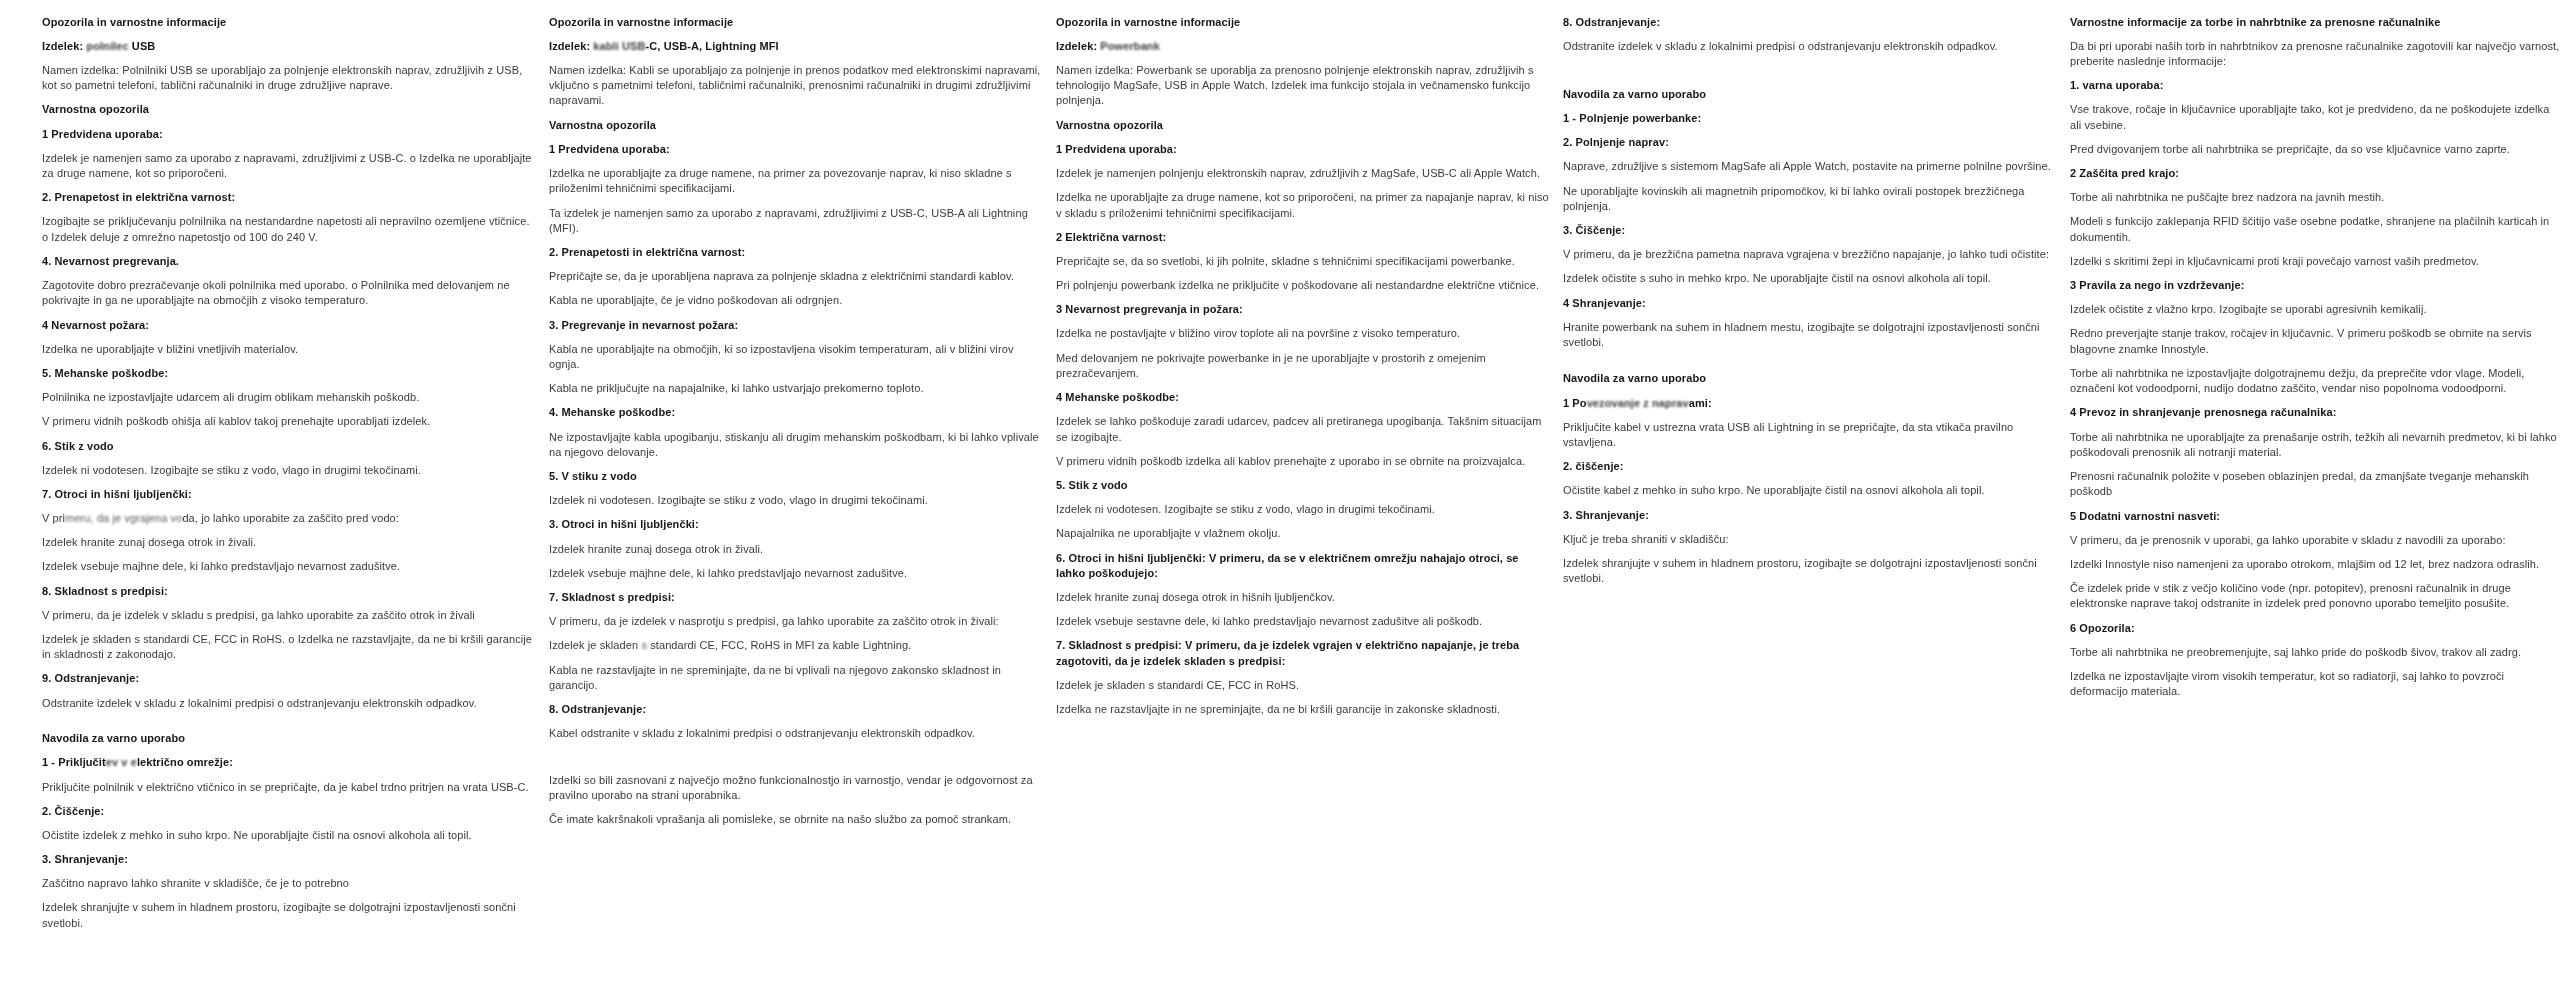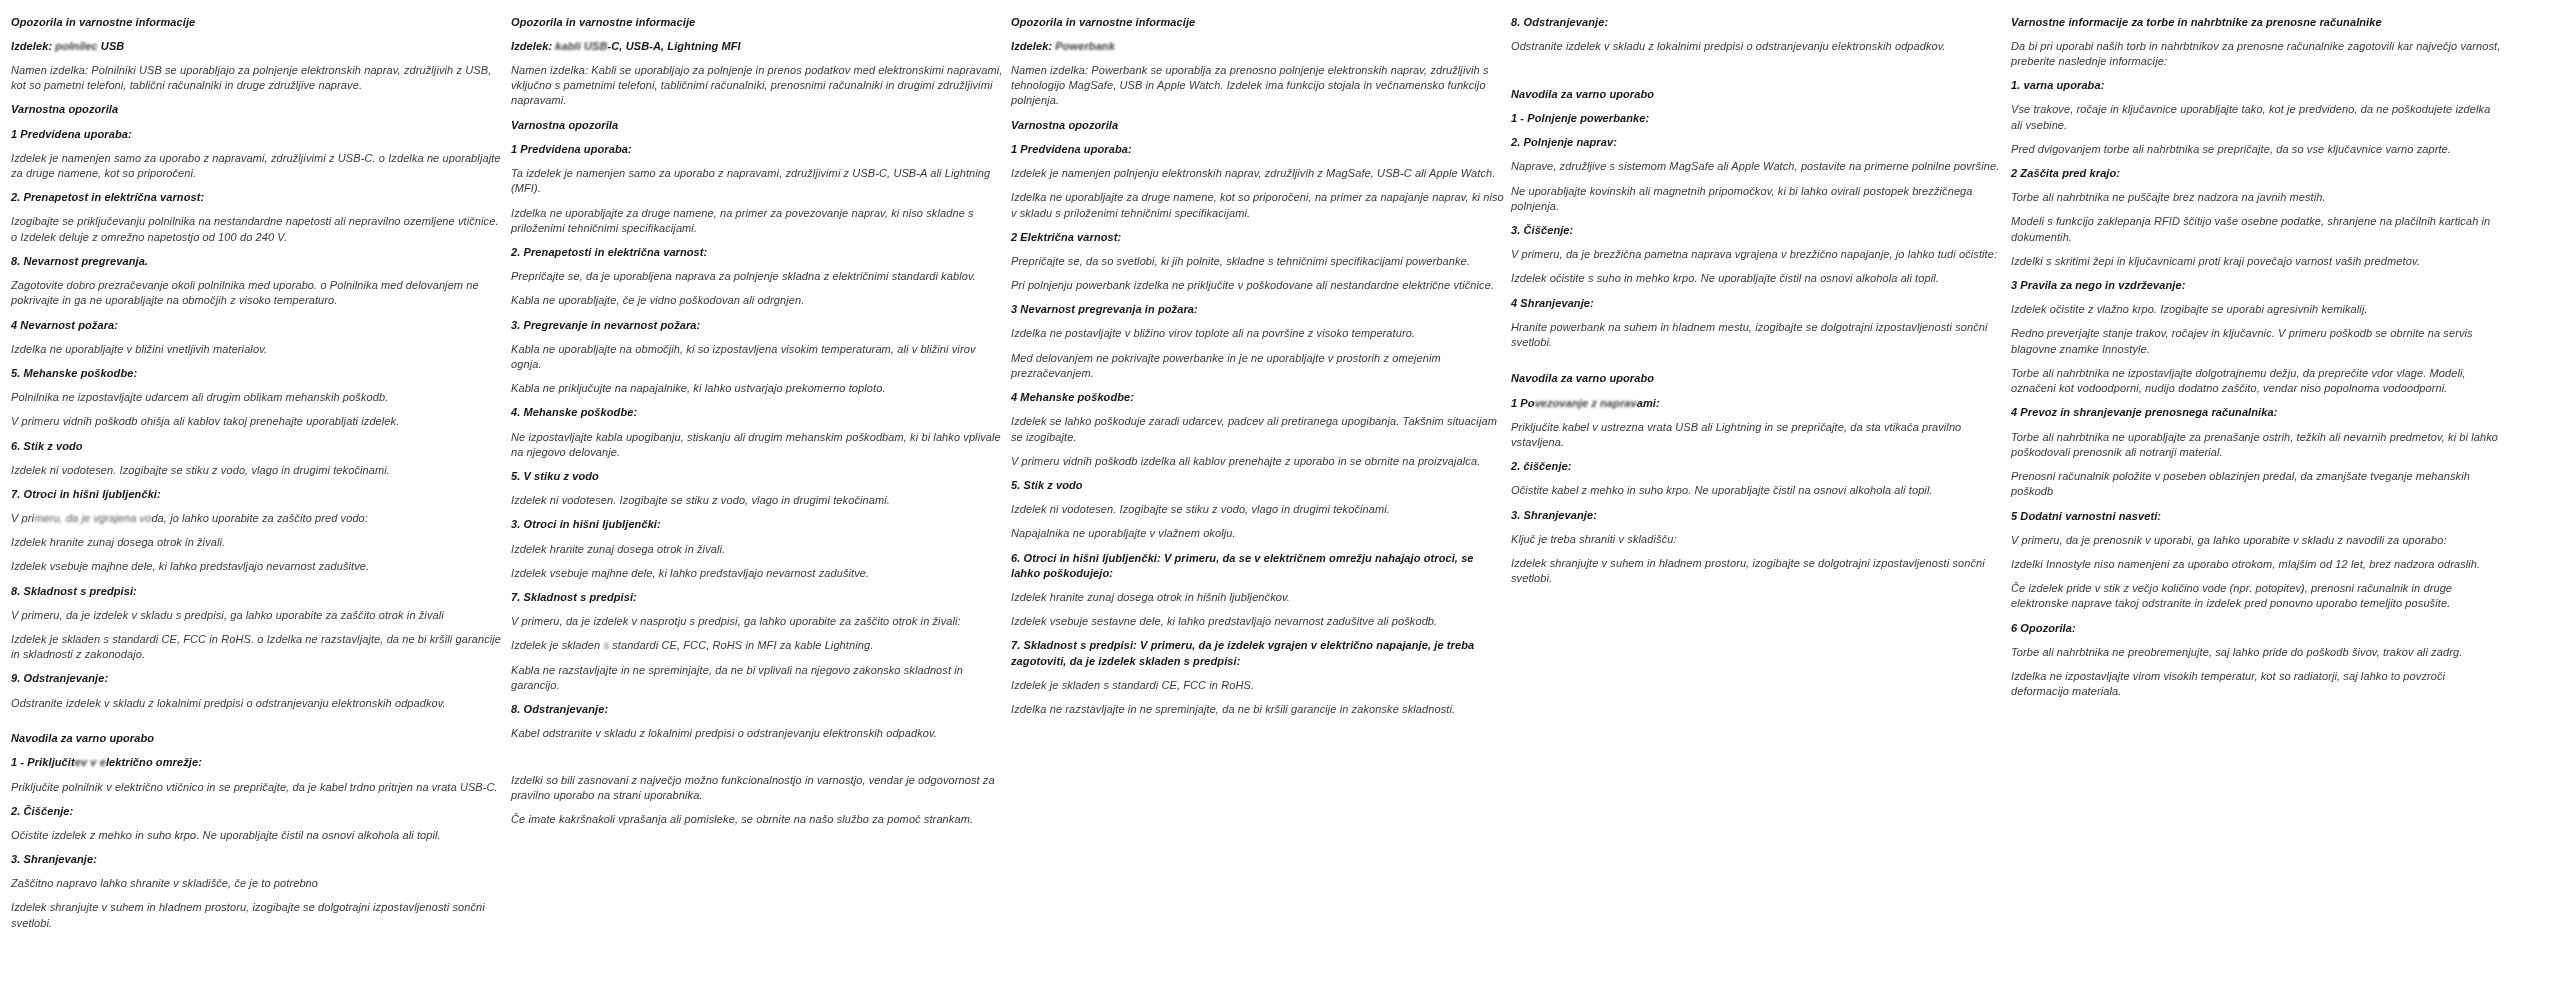--- a/index.html
+++ b/index.html
@@ -6,25 +6,24 @@
     margin: 0;
     padding: 0;
     width: 2576px;
     height: 1006px;
     background: #ffffff;
     overflow: hidden;
     font-family: "Liberation Sans", "DejaVu Sans", sans-serif;
   }
   .doc {
     position: absolute;
-    left: 11px;
+    left: 42px;
     top: 14.5px;
     display: flex;
-    gap: 7px;
-    font-style: italic;
+    gap: 14px;
   }
   .col {
     flex: 0 0 493px;
     width: 493px;
     font-size: 11px;
     line-height: 15.3px;
     color: #3a3a3a;
     letter-spacing: 0.1px;
   }
   .head {
@@ -47,21 +46,21 @@
 <div class="doc">
     <div class="col">
       <div class="head">Opozorila in varnostne informacije</div>
       <div class="head"><span>Izdelek: </span><span class="smudge">polnilec</span><span> USB</span></div>
       <div class="para">Namen izdelka: Polnilniki USB se uporabljajo za polnjenje elektronskih naprav, združljivih z USB, kot so pametni telefoni, tablični računalniki in druge združljive naprave.</div>
       <div class="head">Varnostna opozorila</div>
       <div class="head">1 Predvidena uporaba:</div>
       <div class="para">Izdelek je namenjen samo za uporabo z napravami, združljivimi z USB-C. o Izdelka ne uporabljajte za druge namene, kot so priporočeni.</div>
       <div class="head">2. Prenapetost in električna varnost:</div>
       <div class="para">Izogibajte se priključevanju polnilnika na nestandardne napetosti ali nepravilno ozemljene vtičnice. o Izdelek deluje z omrežno napetostjo od 100 do 240 V.</div>
-      <div class="head">8. Nevarnost pregrevanja.</div>
+      <div class="head">4. Nevarnost pregrevanja.</div>
       <div class="para">Zagotovite dobro prezračevanje okoli polnilnika med uporabo. o Polnilnika med delovanjem ne pokrivajte in ga ne uporabljajte na območjih z visoko temperaturo.</div>
       <div class="head">4 Nevarnost požara:</div>
       <div class="para">Izdelka ne uporabljajte v bližini vnetljivih materialov.</div>
       <div class="head">5. Mehanske poškodbe:</div>
       <div class="para">Polnilnika ne izpostavljajte udarcem ali drugim oblikam mehanskih poškodb.</div>
       <div class="para">V primeru vidnih poškodb ohišja ali kablov takoj prenehajte uporabljati izdelek.</div>
       <div class="head">6. Stik z vodo</div>
       <div class="para">Izdelek ni vodotesen. Izogibajte se stiku z vodo, vlago in drugimi tekočinami.</div>
       <div class="head">7. Otroci in hišni ljubljenčki:</div>
       <div class="para"><span>V pri</span><span class="smudge">meru, da je vgrajena vo</span><span>da, jo lahko uporabite za zaščito pred vodo:</span></div>
@@ -81,22 +80,22 @@
       <div class="head">3. Shranjevanje:</div>
       <div class="para">Zaščitno napravo lahko shranite v skladišče, če je to potrebno</div>
       <div class="para">Izdelek shranjujte v suhem in hladnem prostoru, izogibajte se dolgotrajni izpostavljenosti sončni svetlobi.</div>
     </div>
     <div class="col">
       <div class="head">Opozorila in varnostne informacije</div>
       <div class="head"><span>Izdelek: </span><span class="smudge">kabli USB</span><span>-C, USB-A, Lightning MFI</span></div>
       <div class="para">Namen izdelka: Kabli se uporabljajo za polnjenje in prenos podatkov med elektronskimi napravami, vključno s pametnimi telefoni, tabličnimi računalniki, prenosnimi računalniki in drugimi združljivimi napravami.</div>
       <div class="head">Varnostna opozorila</div>
       <div class="head">1 Predvidena uporaba:</div>
+      <div class="para">Izdelka ne uporabljajte za druge namene, na primer za povezovanje naprav, ki niso skladne s priloženimi tehničnimi specifikacijami.</div>
       <div class="para">Ta izdelek je namenjen samo za uporabo z napravami, združljivimi z USB-C, USB-A ali Lightning (MFI).</div>
-      <div class="para">Izdelka ne uporabljajte za druge namene, na primer za povezovanje naprav, ki niso skladne s priloženimi tehničnimi specifikacijami.</div>
       <div class="head">2. Prenapetosti in električna varnost:</div>
       <div class="para">Prepričajte se, da je uporabljena naprava za polnjenje skladna z električnimi standardi kablov.</div>
       <div class="para">Kabla ne uporabljajte, če je vidno poškodovan ali odrgnjen.</div>
       <div class="head">3. Pregrevanje in nevarnost požara:</div>
       <div class="para">Kabla ne uporabljajte na območjih, ki so izpostavljena visokim temperaturam, ali v bližini virov ognja.</div>
       <div class="para">Kabla ne priključujte na napajalnike, ki lahko ustvarjajo prekomerno toploto.</div>
       <div class="head">4. Mehanske poškodbe:</div>
       <div class="para">Ne izpostavljajte kabla upogibanju, stiskanju ali drugim mehanskim poškodbam, ki bi lahko vplivale na njegovo delovanje.</div>
       <div class="head">5. V stiku z vodo</div>
       <div class="para">Izdelek ni vodotesen. Izogibajte se stiku z vodo, vlago in drugimi tekočinami.</div>

